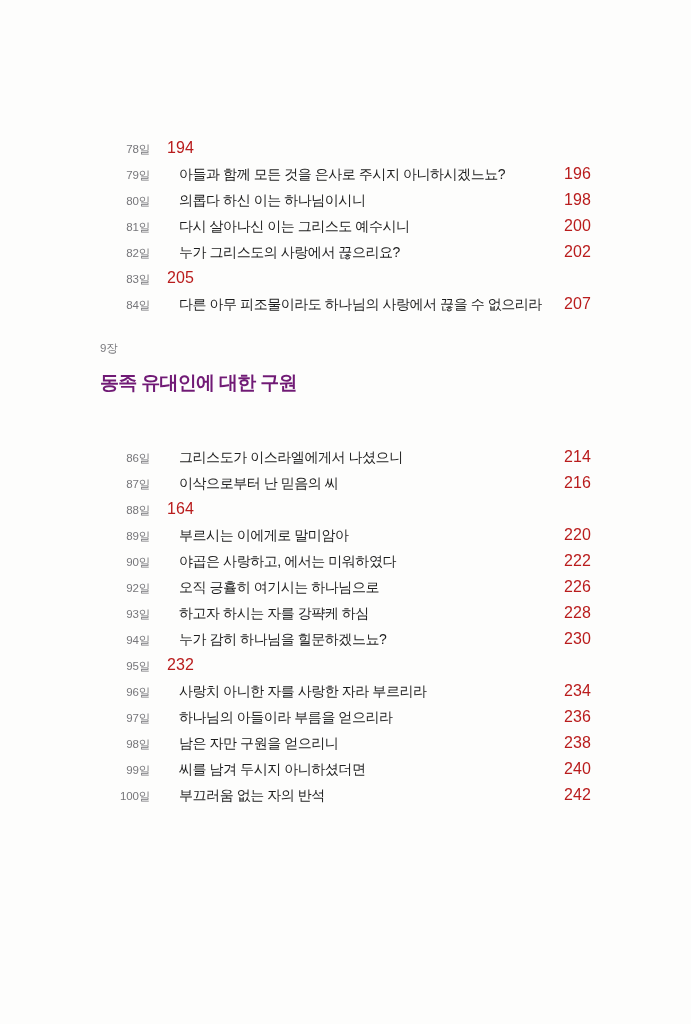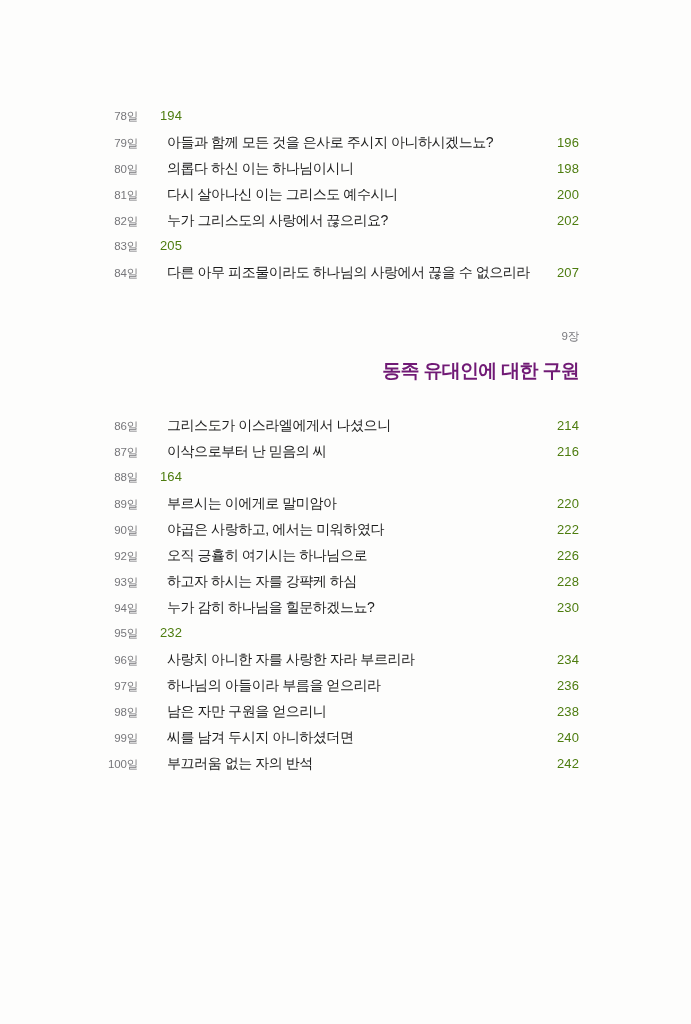--- a/index.html
+++ b/index.html
@@ -14,21 +14,21 @@
     font-family: "Liberation Sans", "DejaVu Sans", sans-serif;
     color: #1d1d1d;
     overflow: hidden;
     position: relative;
   }
 
   .page {
     box-sizing: border-box;
     width: 598px;
     height: 1024px;
-    padding: 0;
+    padding: 12px;
     position: relative;
   }
 
   
   .toc-block {
     width: 491px;           
     margin: 0 auto 0 88px;
   }
 
   .toc-row {
@@ -54,29 +54,30 @@
     color: #1c1c1c;
     letter-spacing: -0.45px;
     white-space: nowrap;
     overflow: hidden;
   }
 
   .toc-page {
     flex: 0 0 44px;
     width: 44px;
     text-align: right;
-    font-size: 13px;
-    color: #4d7c0f;
+    font-size: 16px;
+    color: #b91c1c;
     letter-spacing: 0.1px;
     white-space: nowrap;
+    margin-top: 19px;
   }
 
   
   .chapter-head {
-    text-align: right;
+    text-align: left;
     width: 491px;
     margin-left: 88px;
   }
   .chapter-num {
     font-size: 11.5px;
     color: #7a7a7e;
     letter-spacing: -0.2px;
     line-height: 1;
     margin: 0;
   }

